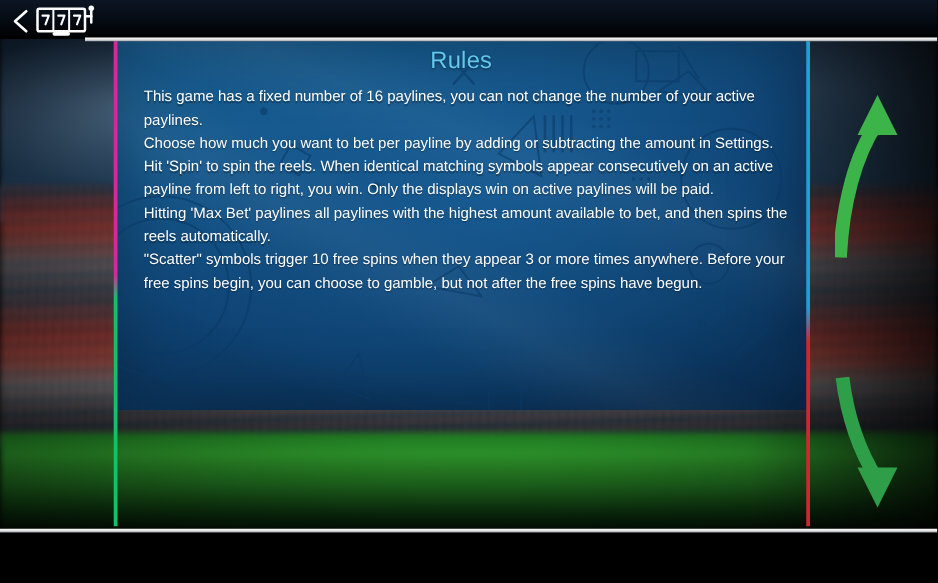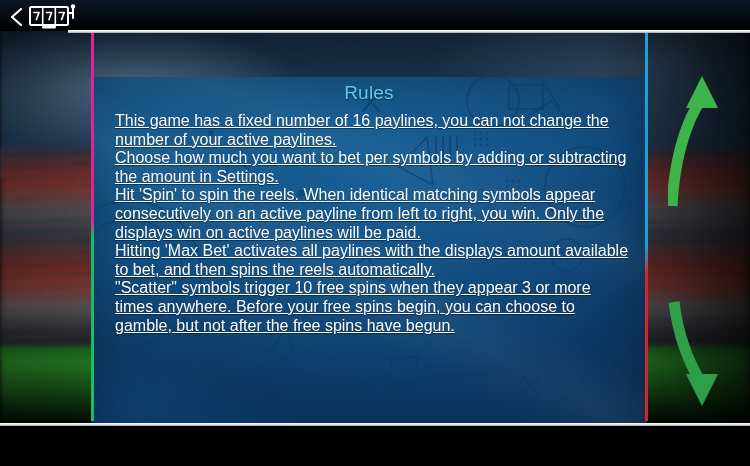--- a/index.html
+++ b/index.html
@@ -107,28 +107,27 @@
   }
   .bottom-black {
     position: absolute; left: 0; top: 426px; width: 750px; height: 40px;
     background: #000; z-index: 20;
   }
 
   
   .panel {
     position: absolute;
     left: 91px; top: 33px;
-    width: 556px; height: 388px;
+    width: 556px; height: 295px;
     z-index: 10;
     overflow: hidden;
     background:
       radial-gradient(ellipse 420px 260px at 300px 120px, rgba(30,110,170,0.55), rgba(30,110,170,0) 72%),
       linear-gradient(160deg, #1a5f93 0%, #15578a 20%, #0f4374 48%, #0c3b68 70%, #0a2f55 100%);
     box-shadow: inset 0 0 60px rgba(0,0,0,0.35);
-    margin-top: 44px;
   }
   .panel-streaks {
     position: absolute; left: 0; top: 0; width: 556px; height: 388px;
     background:
       linear-gradient(28deg, rgba(255,255,255,0.0) 40%, rgba(255,255,255,0.045) 48%, rgba(255,255,255,0.0) 56%),
       linear-gradient(22deg, rgba(255,255,255,0.0) 62%, rgba(255,255,255,0.035) 70%, rgba(255,255,255,0.0) 78%),
       linear-gradient(18deg, rgba(0,0,0,0.0) 10%, rgba(0,0,0,0.10) 22%, rgba(0,0,0,0.0) 34%);
     pointer-events: none;
   }
   .panel-deco { position: absolute; left: 0; top: 0; width: 556px; height: 388px; pointer-events: none; opacity: 0.55; }
@@ -149,24 +148,23 @@
     color: #62c8ee;
     letter-spacing: 0.2px;
     text-shadow: 0 1px 2px rgba(0,0,0,0.45);
   }
 
   .rules-body {
     position: absolute;
     left: 24px; top: 35px;
     width: 516px;
     color: #ffffff;
-    font-size: 16px;
+    font-size: 12px;
     line-height: 18.6px;
     text-shadow: 0 1px 1px rgba(0,0,0,0.4);
-    text-decoration: underline;
   }
   .rules-body p { margin: 0; }
 
   
   .arrow-up { position: absolute; left: 668px; top: 72px; width: 62px; height: 140px; z-index: 15; }
   .arrow-down { position: absolute; left: 668px; top: 300px; width: 62px; height: 110px; z-index: 15; }
 </style>
 </head>
 <body>
 
@@ -268,23 +266,23 @@
         <circle cx="416" cy="110" r="1.5"></circle>
           <circle cx="422" cy="110" r="1.5"></circle>
           <circle cx="428" cy="110" r="1.5"></circle>
       </g>
     </svg>
 
     <div class="panel-title">Rules</div>
 
     <div class="rules-body">
       <p>This game has a fixed number of 16 paylines, you can not change the number of your active paylines.</p>
-      <p>Choose how much you want to bet per symbols by adding or subtracting the amount in Settings.</p>
+      <p>Choose how much you want to bet per payline by adding or subtracting the amount in Settings.</p>
       <p>Hit 'Spin' to spin the reels. When identical matching symbols appear consecutively on an active payline from left to right, you win. Only the displays win on active paylines will be paid.</p>
-      <p>Hitting 'Max Bet' activates all paylines with the displays amount available to bet, and then spins the reels automatically.</p>
+      <p>Hitting 'Max Bet' paylines all paylines with the highest amount available to bet, and then spins the reels automatically.</p>
       <p>"Scatter" symbols trigger 10 free spins when they appear 3 or more times anywhere. Before your free spins begin, you can choose to gamble, but not after the free spins have begun.</p>
     </div>
   </div>
 
   <div class="panel-border-left"></div>
   <div class="panel-border-right"></div>
 
   <div class="arrow-up">
     <svg width="62" height="140" viewBox="0 0 62 140">
       <path d="M4 134 C 6 92, 16 52, 34 26" fill="none" stroke="#3cb44a" stroke-width="11" stroke-linecap="butt"></path>

